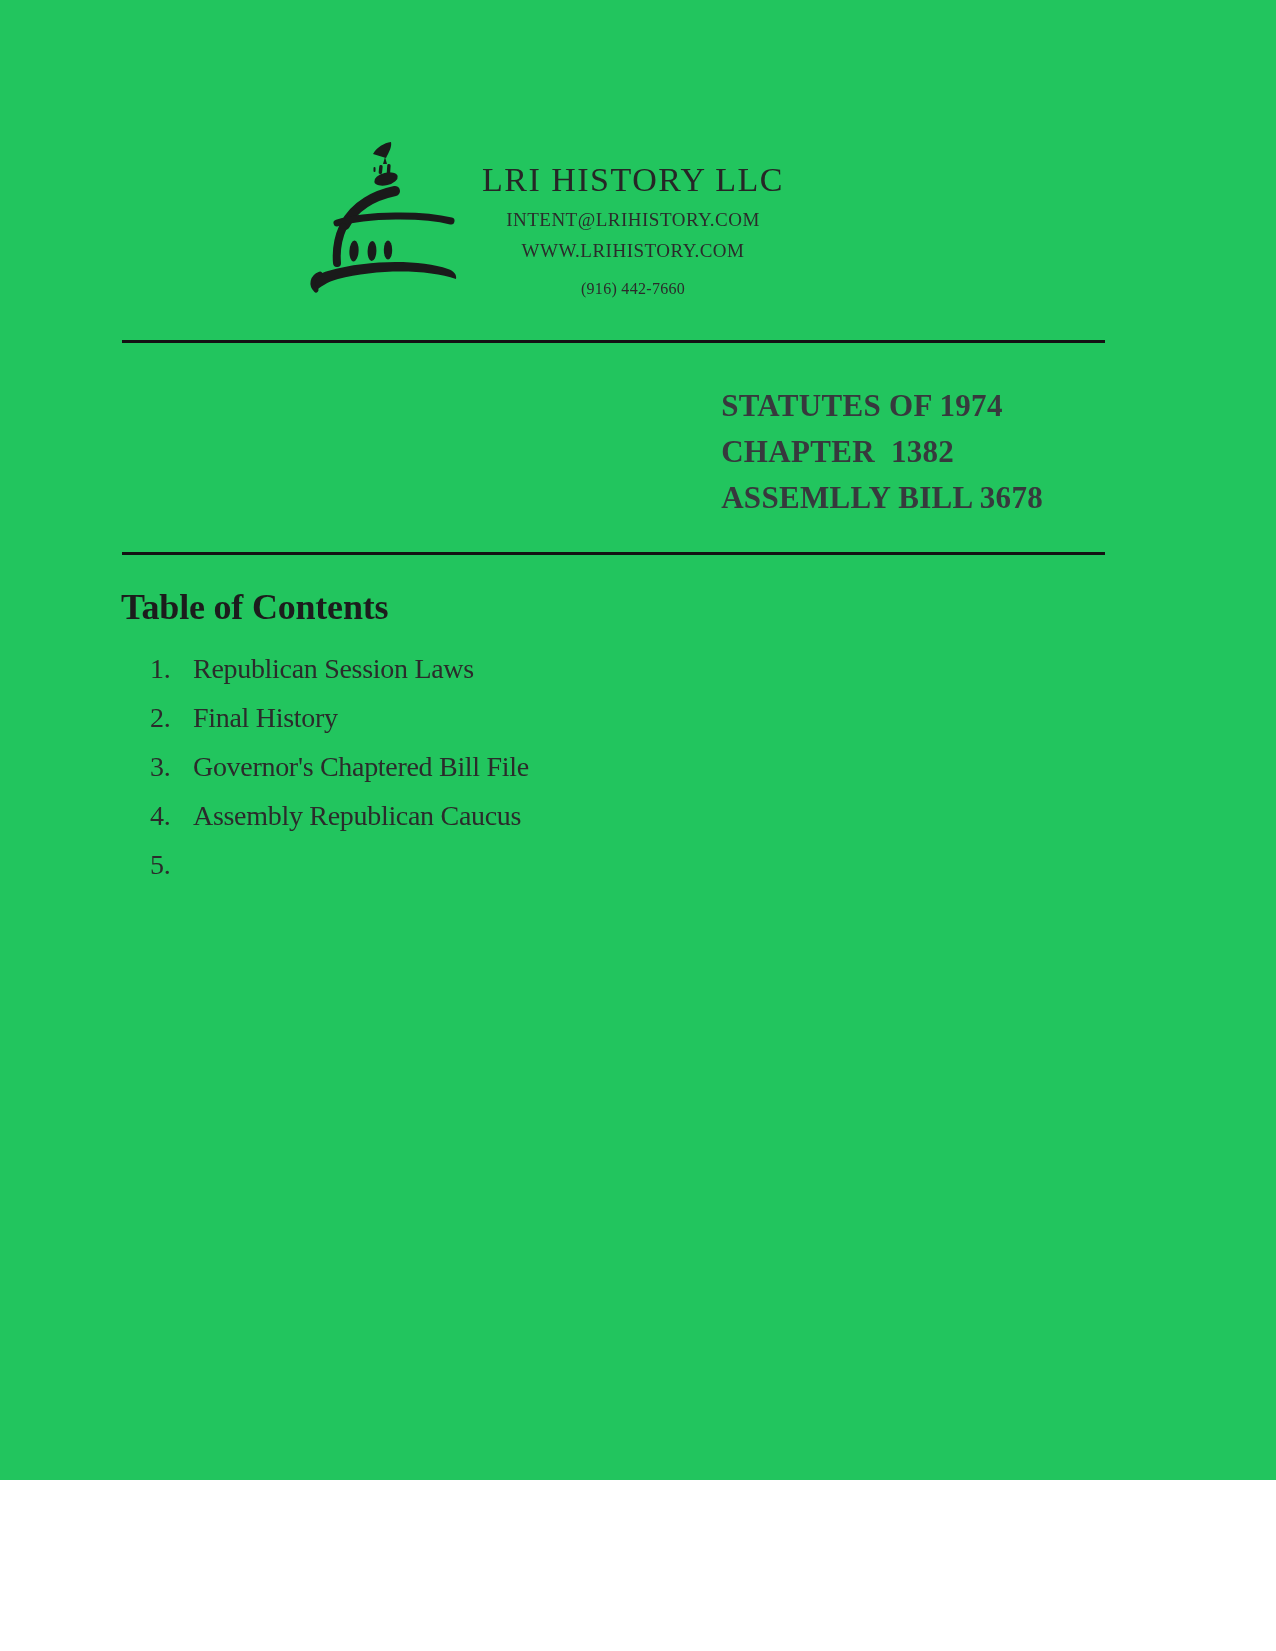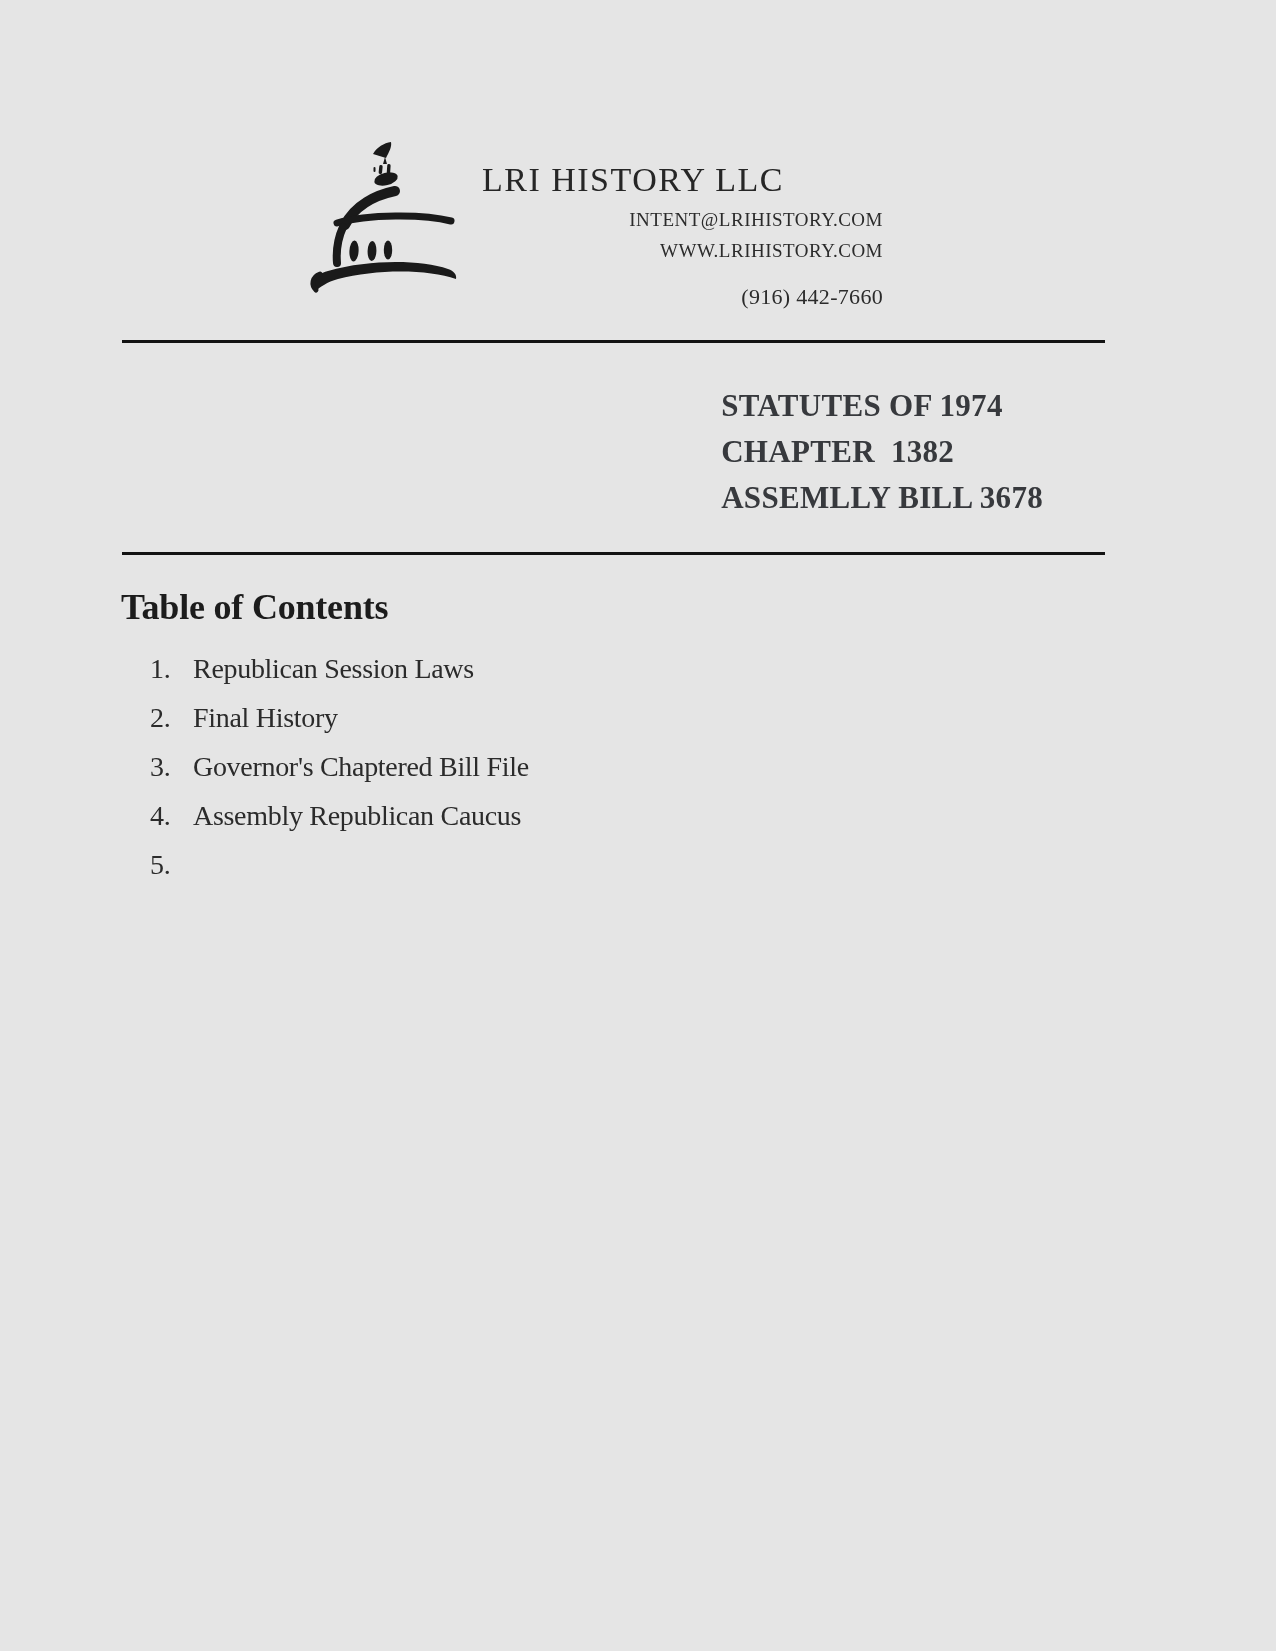--- a/index.html
+++ b/index.html
@@ -3,22 +3,22 @@
 <meta charset="utf-8">
 <style>
   html, body {
     margin: 0;
     padding: 0;
     background: #ffffff;
   }
   .page {
     position: relative;
     width: 1276px;
-    height: 1651px;
-    background: #e5e5e5;
+    height: 1480px;
+    background: #22c55e;
     font-family: "Liberation Serif", "DejaVu Serif", serif;
     color: #222222;
     overflow: hidden;
   }
 
   
   .logo {
     position: absolute;
     left: 306px;
     top: 138px;
@@ -39,25 +39,24 @@
     color: #262626;
     white-space: nowrap;
   }
   .contact-line {
     font-size: 19px;
     line-height: 22px;
     letter-spacing: 0.5px;
     color: #2b2b2b;
     margin-top: 9px;
     white-space: nowrap;
-    text-align: right;
   }
   .contact-line.phone {
-    font-size: 22px;
-    margin-top: 24px;
+    font-size: 16px;
+    margin-top: 16px;
     letter-spacing: 0.3px;
   }
 
   
   .rule {
     position: absolute;
     left: 122px;
     width: 983px;
     height: 3px;
     background: #131313;

